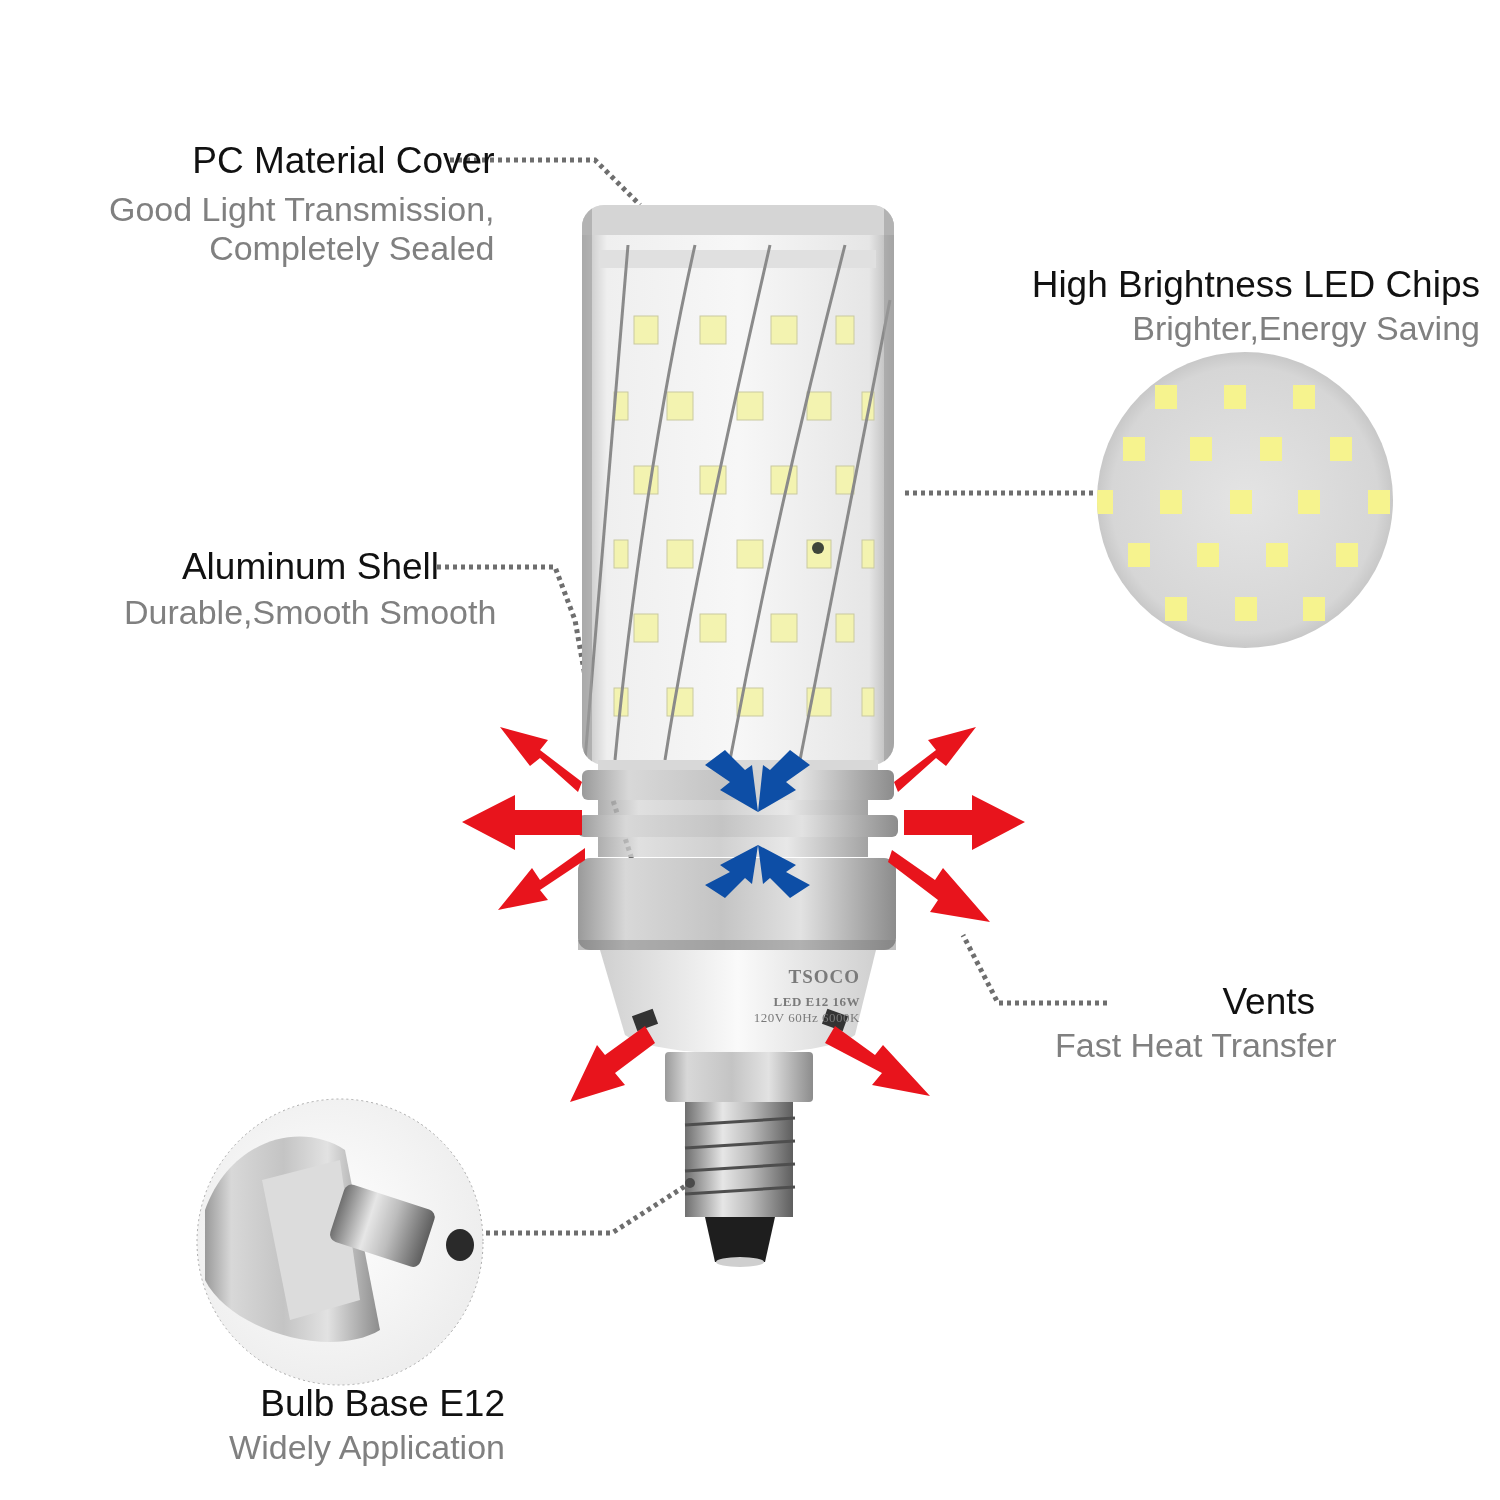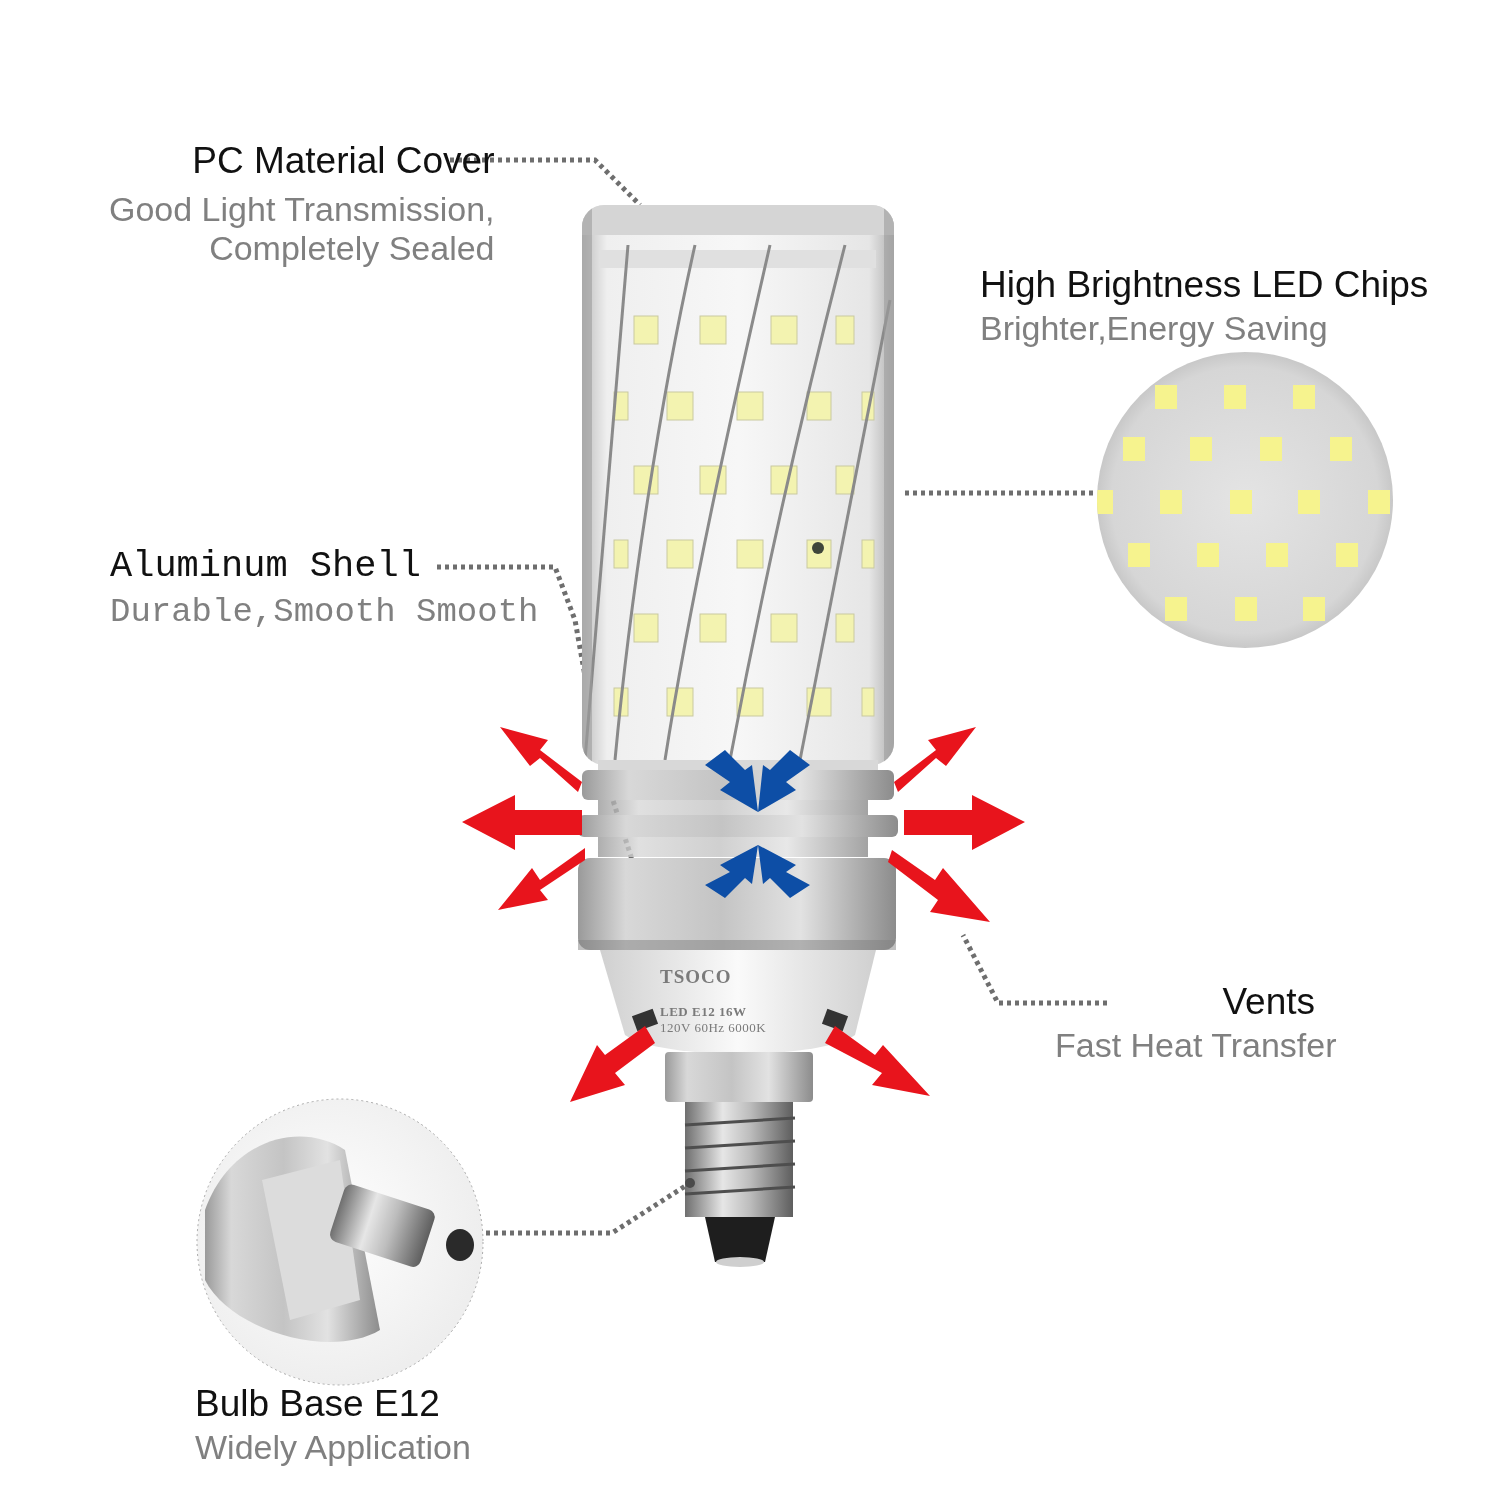--- a/index.html
+++ b/index.html
@@ -1,21 +1,21 @@
 <!DOCTYPE html>
 <html><head>
   <meta charset="utf-8">
   <style>
     html, body { margin:0; padding:0; background:#ffffff; }
     body { width:1500px; height:1500px; position:relative; overflow:hidden; font-family:"Liberation Sans", sans-serif; }
     .abs { position:absolute;text-align:right; }
     .title { color:#111111; font-size:37px; white-space:nowrap; line-height:1; }
     .sub { color:#808080; font-size:34px; white-space:nowrap; line-height:1.15; }
     svg { position:absolute; left:0; top:0; }
-    .center { text-align:left; }
+    .center { text-align:right; }
   </style>
 </head>
 <body>
 
 <svg width="1500" height="1500" viewBox="0 0 1500 1500">
   <defs>
     <linearGradient id="cover" x1="0" x2="1" y1="0" y2="0">
       <stop offset="0" stop-color="#bdbdbd"></stop>
       <stop offset="0.08" stop-color="#efefef"></stop>
       <stop offset="0.5" stop-color="#f7f7f7"></stop>
@@ -188,36 +188,36 @@
     <circle cx="340" cy="1242" r="143" fill="url(#disc2)" stroke="#aaaaaa" stroke-width="1" stroke-dasharray="2 3"></circle>
     <path d="M205 1210 C230 1140 300 1120 345 1150 L380 1330 C330 1360 230 1330 205 1280 Z" fill="url(#metal)"></path>
     <path d="M262 1180 L340 1160 L360 1300 L290 1320 Z" fill="#dcdcdc"></path>
     <rect x="335" y="1195" width="95" height="60" rx="8" fill="url(#screw)" transform="rotate(18 380 1225)"></rect>
     <ellipse cx="460" cy="1245" rx="14" ry="16" fill="#2a2a2a"></ellipse>
   </g>
 </svg>
 
 <div class="abs center" style="left:660px;top:966px;width:200px;">
   <div style="font-family:'Liberation Serif',serif;font-size:19px;color:#7a7a7a;font-weight:bold;letter-spacing:1px;">TSOCO</div>
-  <div style="font-family:'Liberation Serif',serif;font-size:13px;color:#7a7a7a;font-weight:bold;margin-top:16px;letter-spacing:0.5px;">LED E12 16W</div>
+  <div style="font-family:'Liberation Serif',serif;font-size:13px;color:#7a7a7a;font-weight:bold;margin-top:6px;letter-spacing:0.5px;">LED E12 16W</div>
   <div style="font-family:'Liberation Serif',serif;font-size:13px;color:#7a7a7a;font-weight:normal;letter-spacing:0.5px;">120V 60Hz 6000K</div>
 </div>
 
 <div class="abs" style="left:109px;top:142px;">
   <div class="title">PC Material Cover</div>
   <div class="sub" style="margin-top:11px;">Good Light Transmission,</div>
   <div class="sub">Completely Sealed</div>
 </div>
 
 <div class="abs center" style="left:980px;top:266px;width:500px;">
   <div class="title">High Brightness LED Chips</div>
   <div class="sub" style="margin-top:6px;">Brighter,Energy Saving</div>
 </div>
 
-<div class="abs center" style="left:110px;top:548px;width:355px;font-family:Liberation Mono, monospace;">
+<div class="abs center" style="left:124px;top:548px;width:355px;">
   <div class="title" style="padding-right:40px;">Aluminum Shell</div>
   <div class="sub" style="margin-top:8px;">Durable,Smooth Smooth</div>
 </div>
 
 <div class="abs" style="left:1055px;top:983px;width:260px;">
   <div class="title" style="padding-left:60px;">Vents</div>
   <div class="sub" style="margin-top:6px;">Fast Heat Transfer</div>
 </div>
 
 <div class="abs center" style="left:195px;top:1385px;width:310px;">

